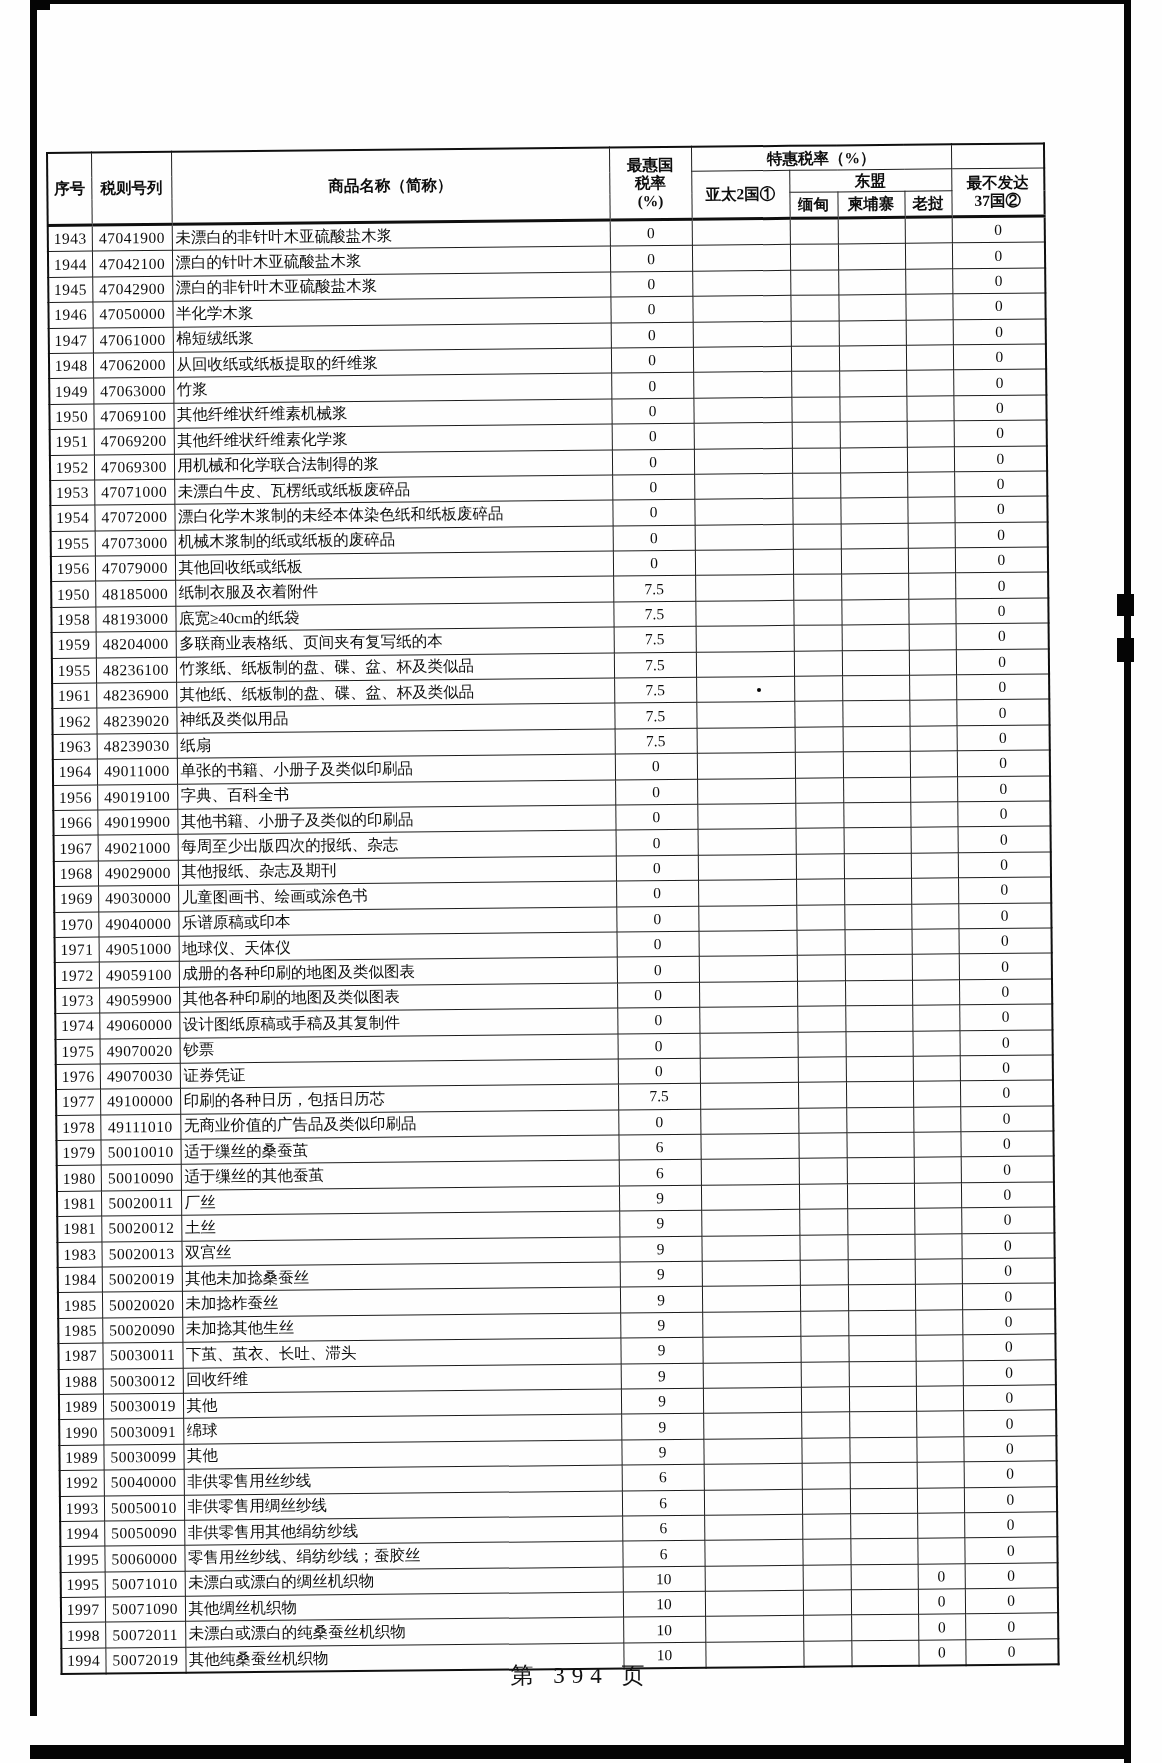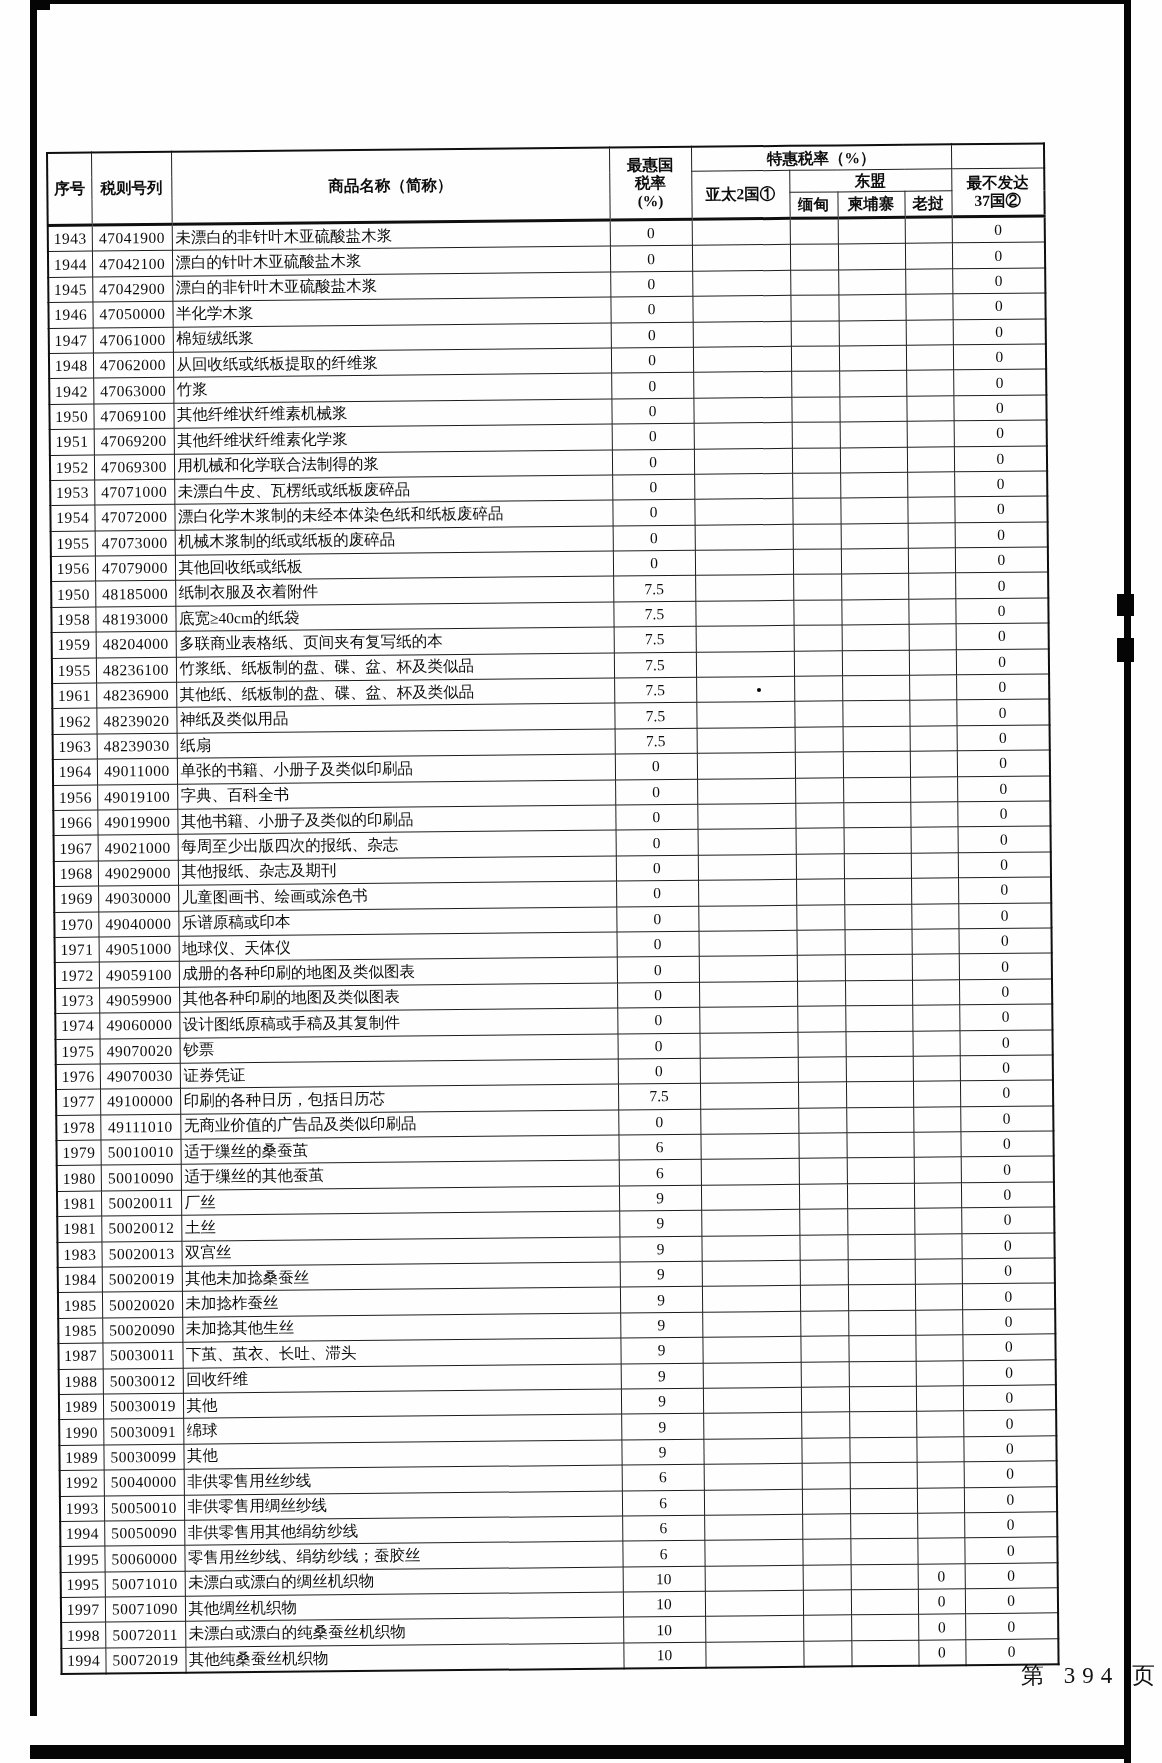--- a/index.html
+++ b/index.html
@@ -61,21 +61,21 @@
     text-align: center;
     font-size: 15.5px;
   }
   tbody td.name { text-align: left; }
   tbody td.num  { letter-spacing: 0.5px; }
   .footer {
     position: absolute;
     top: 1660px;
     left: 0;
     width: 1162px;
-    text-align: right;
+    text-align: center;
     font-size: 23px;
     letter-spacing: 7px;
     color: #111;
   }
 </style>
 </head>
 <body>
 
 <div class="page">
 
@@ -189,21 +189,21 @@
             <td class="num">47062000</td>
             <td class="name">从回收纸或纸板提取的纤维浆</td>
             <td>0</td>
             <td></td>
             <td></td>
             <td></td>
             <td></td>
             <td>0</td>
           </tr>
           <tr>
-            <td class="num">1942</td>
+            <td class="num">1949</td>
             <td class="num">47063000</td>
             <td class="name">竹浆</td>
             <td>0</td>
             <td></td>
             <td></td>
             <td></td>
             <td></td>
             <td>0</td>
           </tr>
           <tr>

